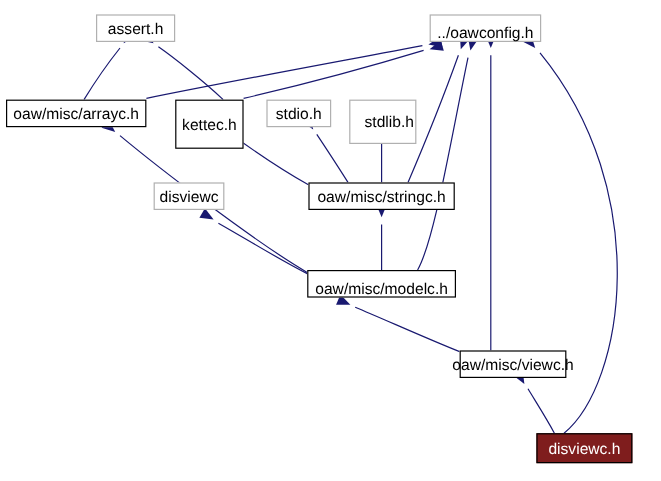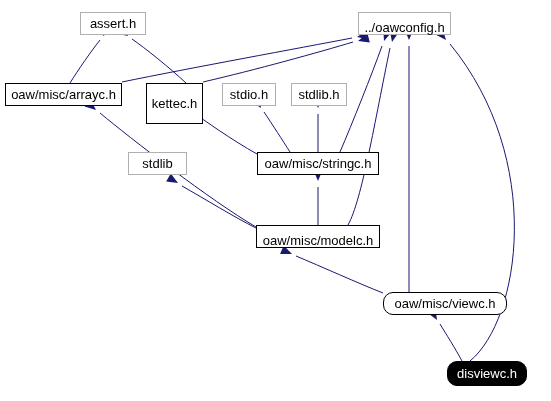--- a/index.html
+++ b/index.html
@@ -105,33 +105,33 @@
       </div>
       <div class="graph-node local" style="left: 5px; top: 83px; width: 117px; height: 23px; border-color: rgb(0, 0, 0);">
         <span class="node-label">oaw/misc/arrayc.h</span>
       </div>
       <div class="graph-node local" style="left: 146px; top: 83px; width: 57px; height: 41px; border-color: rgb(0, 0, 0); text-align: center;">
         <span class="node-label">kettec.h</span>
       </div>
       <div class="graph-node" style="left: 222px; top: 83px; width: 54px; height: 23px; border-color: rgb(176, 176, 176);">
         <span class="node-label">stdio.h</span>
       </div>
-      <div class="graph-node" style="left: 291px; top: 83px; width: 56px; height: 23px; border-color: rgb(176, 176, 176);">
+      <div class="graph-node" style="left: 291px; top: 83px; width: 56px; height: 37px; border-color: rgb(176, 176, 176); justify-content: flex-end;">
         <span class="node-label">stdlib.h</span>
       </div>
       <div class="graph-node" style="left: 128px; top: 152px; width: 59px; height: 23px; border-color: rgb(176, 176, 176);">
-        <span class="node-label">stdlib</span>
+        <span class="node-label">disviewc</span>
       </div>
       <div class="graph-node local" style="left: 257px; top: 152px; width: 122px; height: 23px; border-color: rgb(0, 0, 0);">
         <span class="node-label">oaw/misc/stringc.h</span>
       </div>
       <div class="graph-node local" style="left: 256px; top: 225px; width: 124px; height: 23px; border-color: rgb(0, 0, 0); align-items: flex-end;">
         <span class="node-label">oaw/misc/modelc.h</span>
       </div>
-      <div class="graph-node local" style="left: 383px; top: 292px; width: 124px; height: 23px; border-color: rgb(0, 0, 0); border-radius: 10px;">
+      <div class="graph-node local" style="left: 383px; top: 292px; width: 89px; height: 23px; border-color: rgb(0, 0, 0);">
         <span class="node-label">oaw/misc/viewc.h</span>
       </div>
-      <div class="graph-node root" style="left: 447px; top: 361px; width: 80px; height: 25px; background: #000000; color: rgb(255, 255, 255); border-color: rgb(0, 0, 0); border-radius: 10px;">
+      <div class="graph-node root" style="left: 447px; top: 361px; width: 80px; height: 25px; background: #7f1d1d; color: rgb(255, 255, 255); border-color: rgb(0, 0, 0);">
         <span class="node-label">disviewc.h</span>
       </div>
     </div>
 
 </div>
 
 </body></html>

